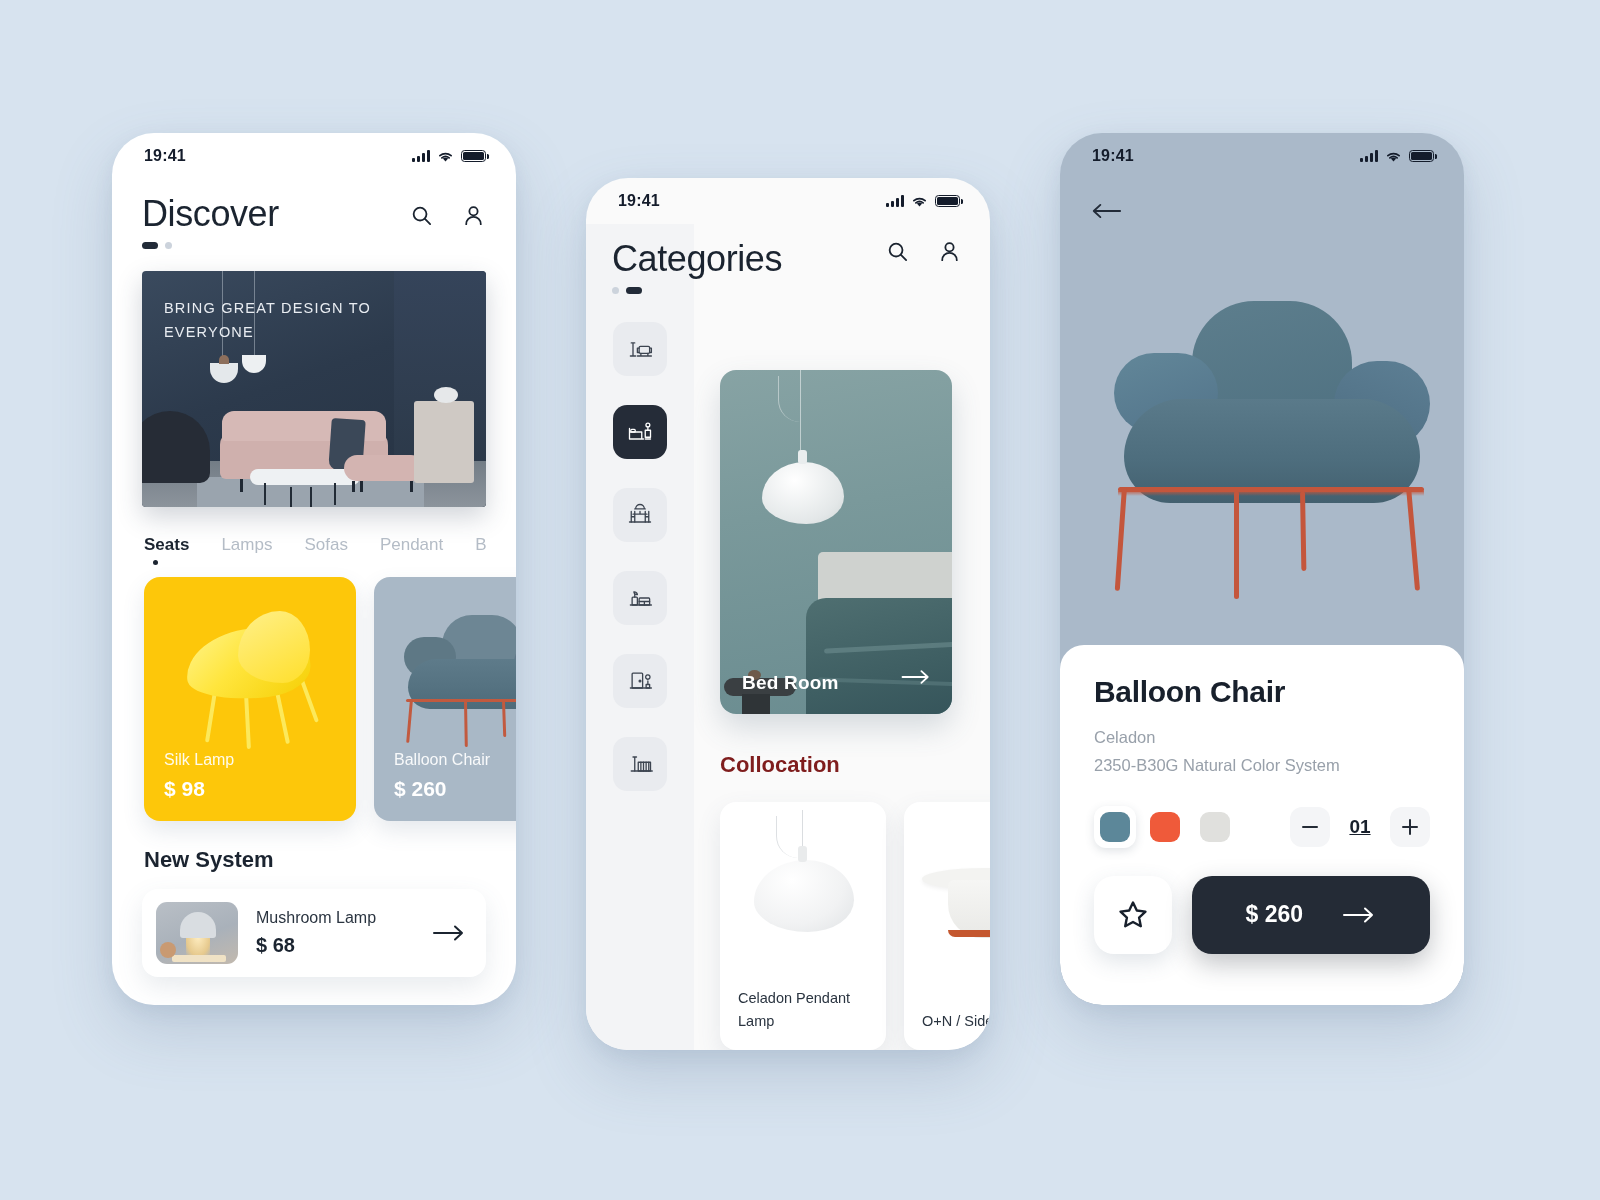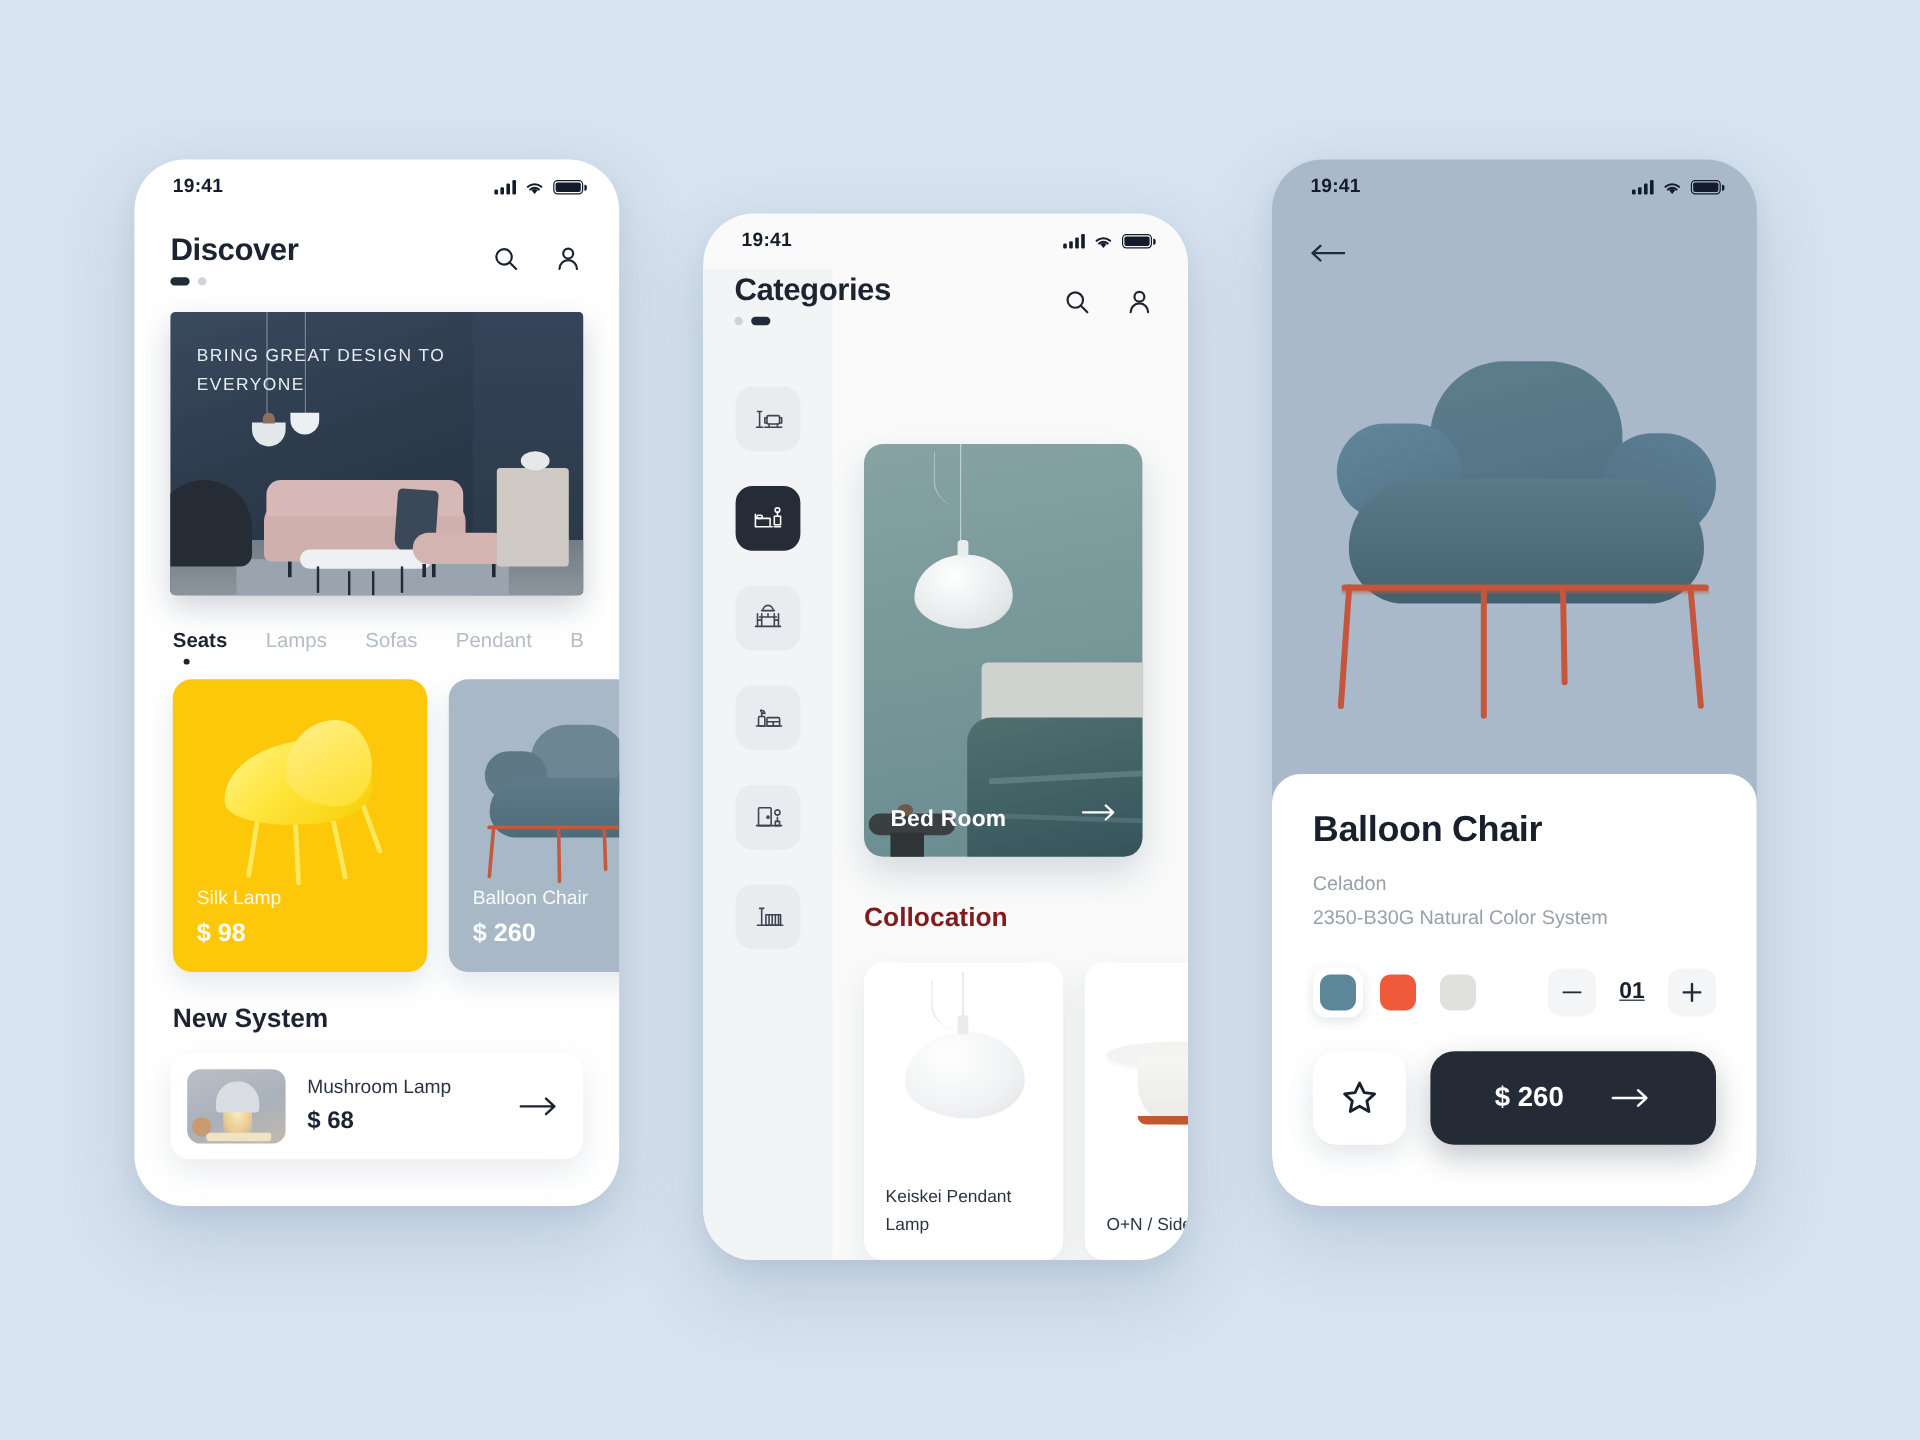--- a/index.html
+++ b/index.html
@@ -43,21 +43,21 @@
     width:2px; height:5px; background:#141c2b; border-radius:0 1.5px 1.5px 0;
   }
   .batt i { display:block; width:100%; height:100%; background:#141c2b; border-radius:1.6px; }
 
   
   .app-header {
     display: flex; align-items: flex-start; justify-content: space-between;
     padding: 14px 30px 0 30px;
   }
   .title-wrap { position: relative; }
-  .page-title { font-size: 26px; font-weight: bold; color: #1b2430; letter-spacing: -.4px; }
+  .page-title { font-size: 36px; font-weight: normal; color: #1b2430; letter-spacing: -.4px; }
   .dots { display: flex; align-items: center; gap: 7px; margin-top: 7px; }
   .dot { width: 7px; height: 7px; border-radius: 4px; background: #ccd3dc; }
   .dot.active { width: 16px; background: #222b38; }
   .hdr-actions { display: flex; align-items: center; gap: 26px; padding-top: 9px; }
   .icon-btn { width: 26px; height: 26px; display: flex; align-items: center; justify-content: center; cursor: pointer; }
 
   
   .banner {
     margin: 22px 30px 0 30px; height: 236px; border-radius: 4px;
     position: relative; overflow: hidden;
@@ -189,21 +189,21 @@
   .rail-item {
     width: 54px; height: 54px; border-radius: 14px; background: #e9ebef;
     display: flex; align-items: center; justify-content: center; cursor: pointer; flex-shrink: 0;
   }
   .rail-item.active { background: #252c38; }
   .cat-main { flex: 1; position: relative; overflow: hidden; }
   .cat-header-abs {
     position: absolute; left: 0; top: 0; width: 296px; padding: 14px 28px 0 18px;
     display: flex; align-items: flex-start; justify-content: flex-end; gap: 26px;
   }
-  .cat-title-abs { position: absolute; left: 26px; top: 48px; z-index: 3; }
+  .cat-title-abs { position: absolute; left: 26px; top: 60px; z-index: 3; }
   .room-card {
     position: absolute; left: 26px; top: 146px; width: 232px; height: 344px;
     border-radius: 16px; overflow: hidden; cursor: pointer;
     box-shadow: 0 14px 30px rgba(70,95,115,.20);
     background: linear-gradient(170deg,#87a3a4 0%,#7a999b 40%,#6a8c90 100%);
   }
   .rc-lamp { position:absolute; left:42px; top:92px; width:82px; height:62px;
     background: radial-gradient(ellipse at 40% 30%, #ffffff, #e3e7e8 70%, #cfd6d6 100%);
     border-radius: 52% 48% 46% 54% / 58% 56% 44% 42%; }
   .rc-lamp::before { content:""; position:absolute; left:36px; top:-12px; width:9px; height:14px;
@@ -548,21 +548,21 @@
           </div>
         </div>
 
         <div class="collocation-title">Collocation</div>
 
         <div class="colloc-row">
           <div class="colloc-card">
             <div class="cc-cordc"></div>
               <div class="cc-cord"></div>
             <div class="cc-lamp"></div>
-            <div class="cc-name">Keiskei Pendant Lamp</div>
+            <div class="cc-name">Celadon Pendant Lamp</div>
           </div>
           <div class="colloc-card">
             <div class="cc-table-top"></div>
             <div class="cc-table-base"></div>
               <div class="cc-table-ring"></div>
             <div class="cc-name">O+N / Side t</div>
           </div>
         </div>
       </div>
     </div>

